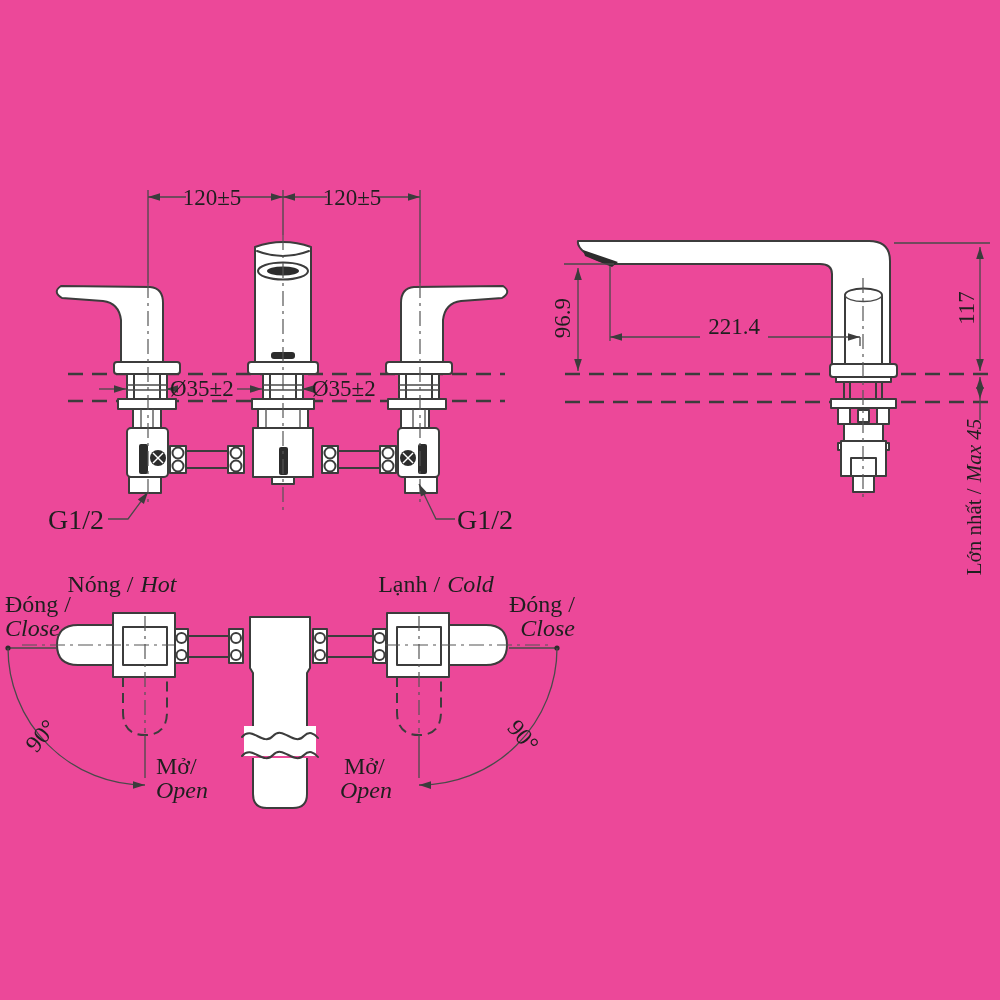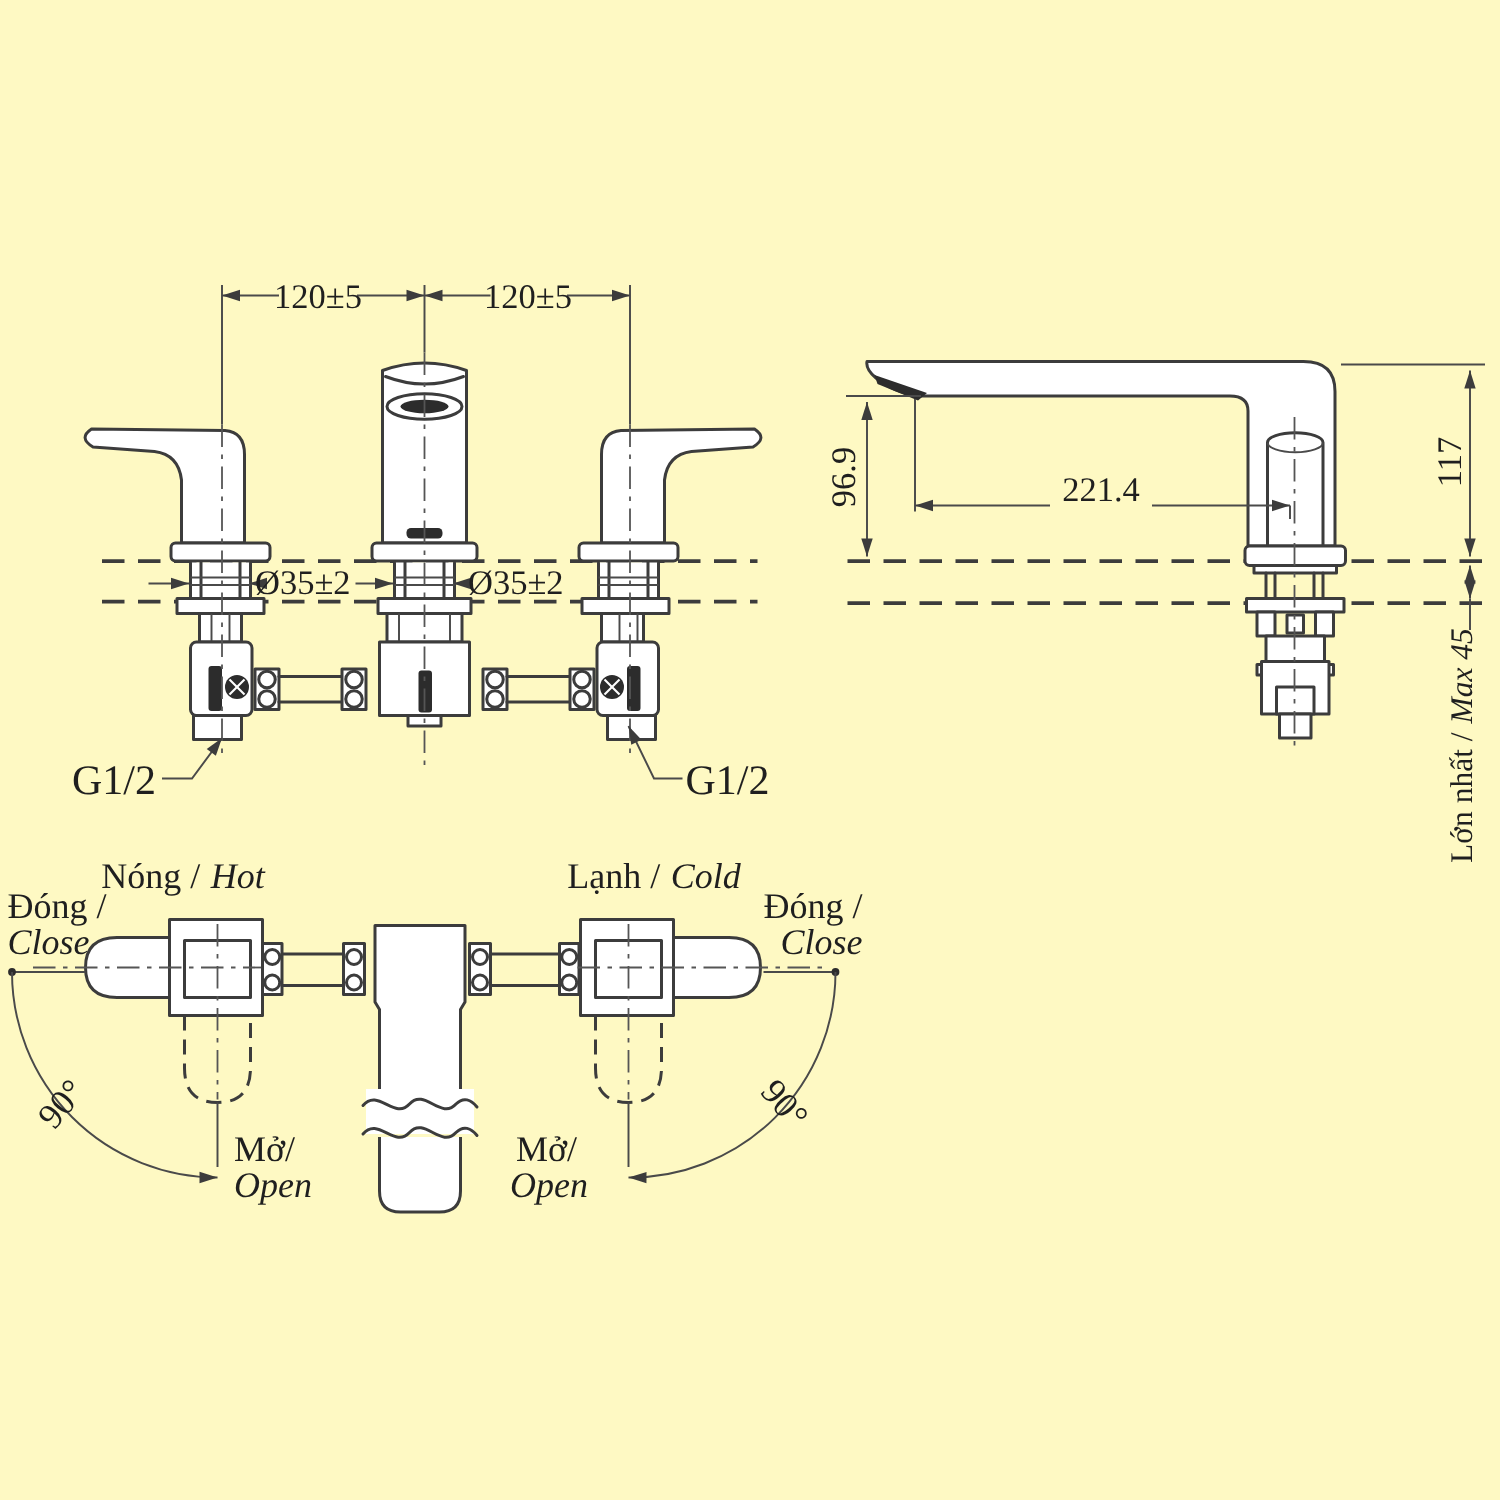--- a/index.html
+++ b/index.html
@@ -1,16 +1,16 @@
 <!DOCTYPE html>
 <html><head>
 <meta charset="utf-8">
 <style>
   html,body{margin:0;padding:0;background:#fff;}
-  .canvas{width:1000px;height:1000px;background:#fef9c3;position:relative;overflow:hidden;
+  .canvas{width:1000px;height:1000px;background:#ec4899;position:relative;overflow:hidden;
           font-family:"Liberation Serif","DejaVu Serif",serif;}
   svg{display:block;}
   .ol{stroke:#3c3c3c;stroke-width:2;fill:none;stroke-linejoin:round;stroke-linecap:round;}
   .olf{stroke:#3c3c3c;stroke-width:2;fill:#ffffff;stroke-linejoin:round;}
   .thin{stroke:#4a4a4a;stroke-width:1.3;fill:none;}
   .dash{stroke:#3c3c3c;stroke-width:2.5;fill:none;stroke-dasharray:15 9;}
   .cl{stroke:#555;stroke-width:1.2;fill:none;stroke-dasharray:15 5 3 5;}
   .dsh{stroke:#3c3c3c;stroke-width:2;fill:none;stroke-dasharray:10 6;}
   .dark{fill:#2c2c2c;stroke:none;}
   .wx{stroke:#fff;stroke-width:1.4;}

